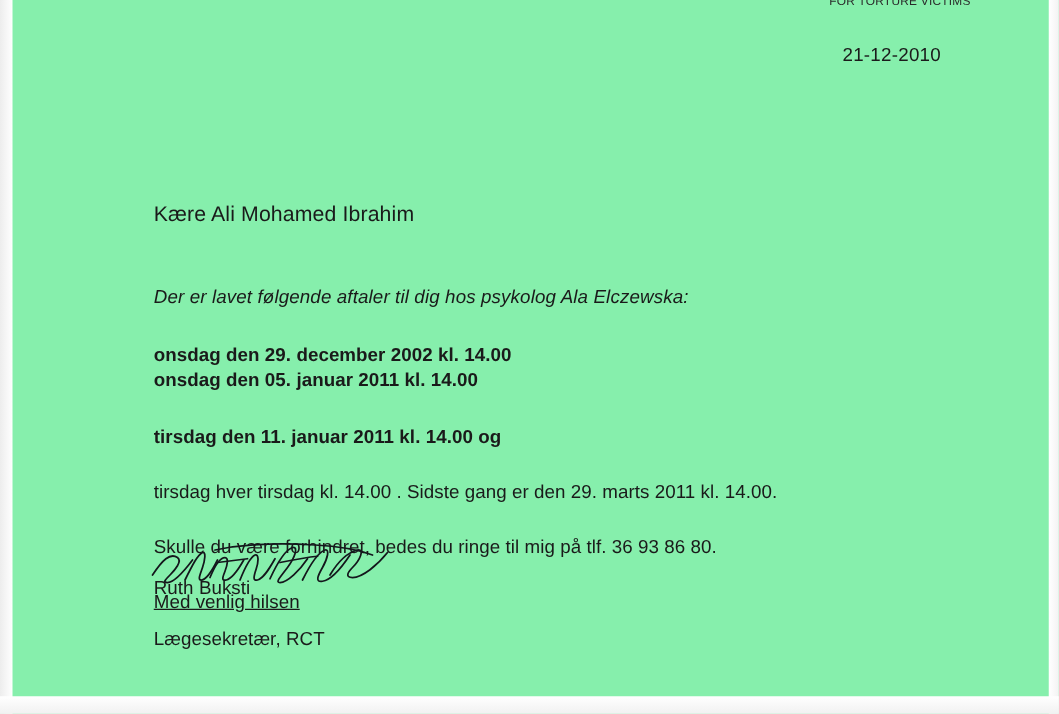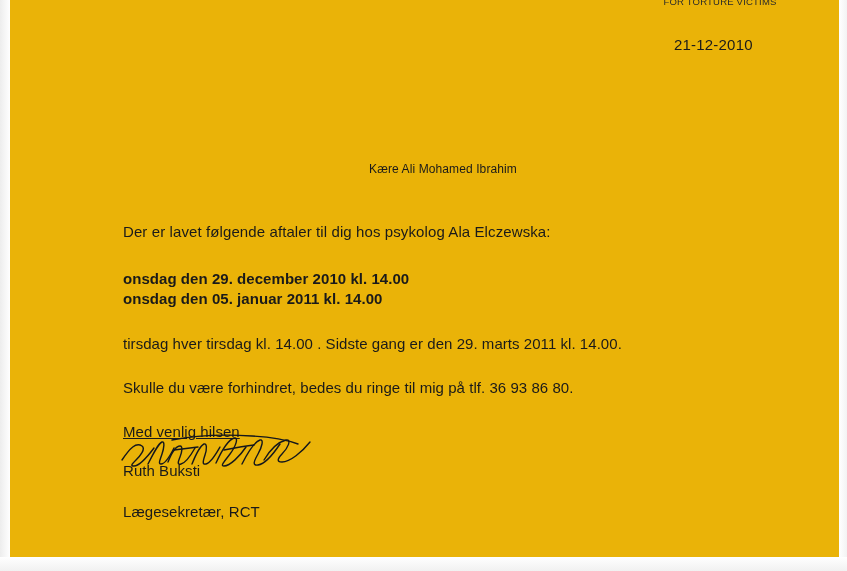--- a/index.html
+++ b/index.html
@@ -12,21 +12,21 @@
     height: 571px;
     position: relative;
     overflow: hidden;
     font-family: "Liberation Sans", sans-serif;
     color: #1a1a1a;
   }
 
   .page {
     position: absolute;
     inset: 0;
-    background: #eab308;
+    background: #86efac;
   }
 
   
   .scan-edge-left {
     position: absolute;
     left: 0; top: 0;
     width: 10px; height: 100%;
     background: linear-gradient(to right, #ededed, #ffffff);
   }
   .scan-edge-bottom {
@@ -65,30 +65,30 @@
   }
 
   .body-block {
     position: absolute;
     left: 123px;
     top: 162px;
     width: 640px;
   }
 
   .salutation {
-    font-size: 12px;
+    font-size: 17px;
     margin: 0 0 47px 0;
     letter-spacing: 0.1px;
-    text-align: center;
   }
 
   .intro {
     font-size: 15px;
     margin: 0 0 29px 0;
     letter-spacing: 0.1px;
+    font-style: italic;
   }
 
   .appt-group {
     margin: 0 0 27px 0;
   }
   .appt-line {
     font-size: 15px;
     font-weight: bold;
     line-height: 1.30;
     letter-spacing: 0.05px;
@@ -158,24 +158,25 @@
 
   <div class="date">21-12-2010</div>
 
   <div class="body-block">
 
     <p class="salutation">Kære Ali Mohamed Ibrahim</p>
 
     <p class="intro">Der er lavet følgende aftaler til dig hos psykolog Ala Elczewska:</p>
 
     <div class="appt-group">
-      <div class="appt-line">onsdag den 29. december 2010 kl. 14.00</div>
+      <div class="appt-line">onsdag den 29. december 2002 kl. 14.00</div>
       <div class="appt-line">onsdag den 05. januar 2011 kl. 14.00</div>
     </div>
 
+    <p class="appt-single">tirsdag den 11. januar 2011 kl. 14.00 og</p>
 
     <p class="thereafter"><span>tirsdag </span><b>hver tirsdag kl. 14.00 . Sidste gang er den 29. marts 2011 kl. 14.00.</b></p>
 
     <p class="contact">Skulle du være forhindret, bedes du ringe til mig på tlf. 36 93 86 80.</p>
 
     <p class="closing">Med venlig hilsen</p>
 
   </div>
 
   <svg class="signature" viewBox="0 0 210 58">

